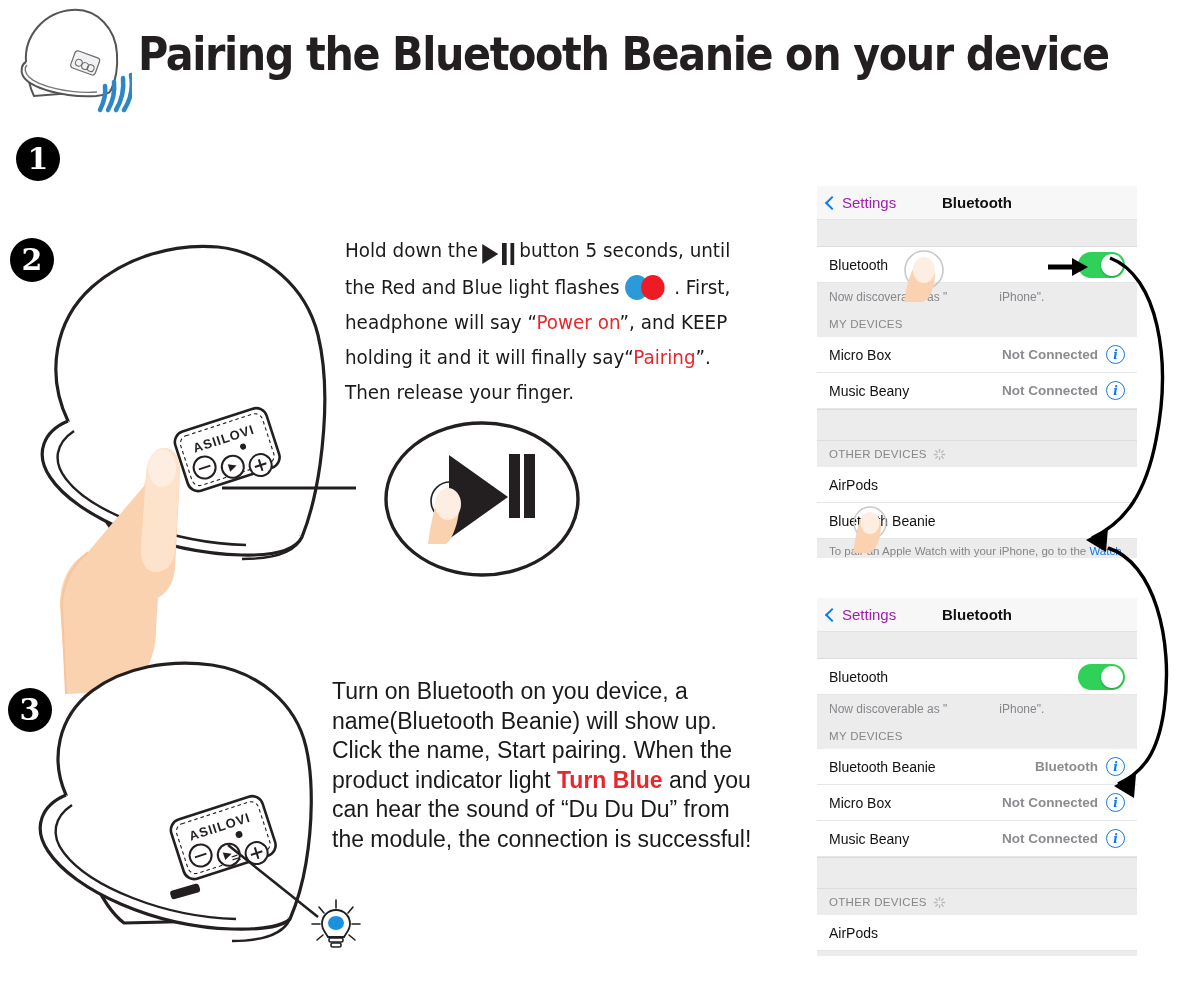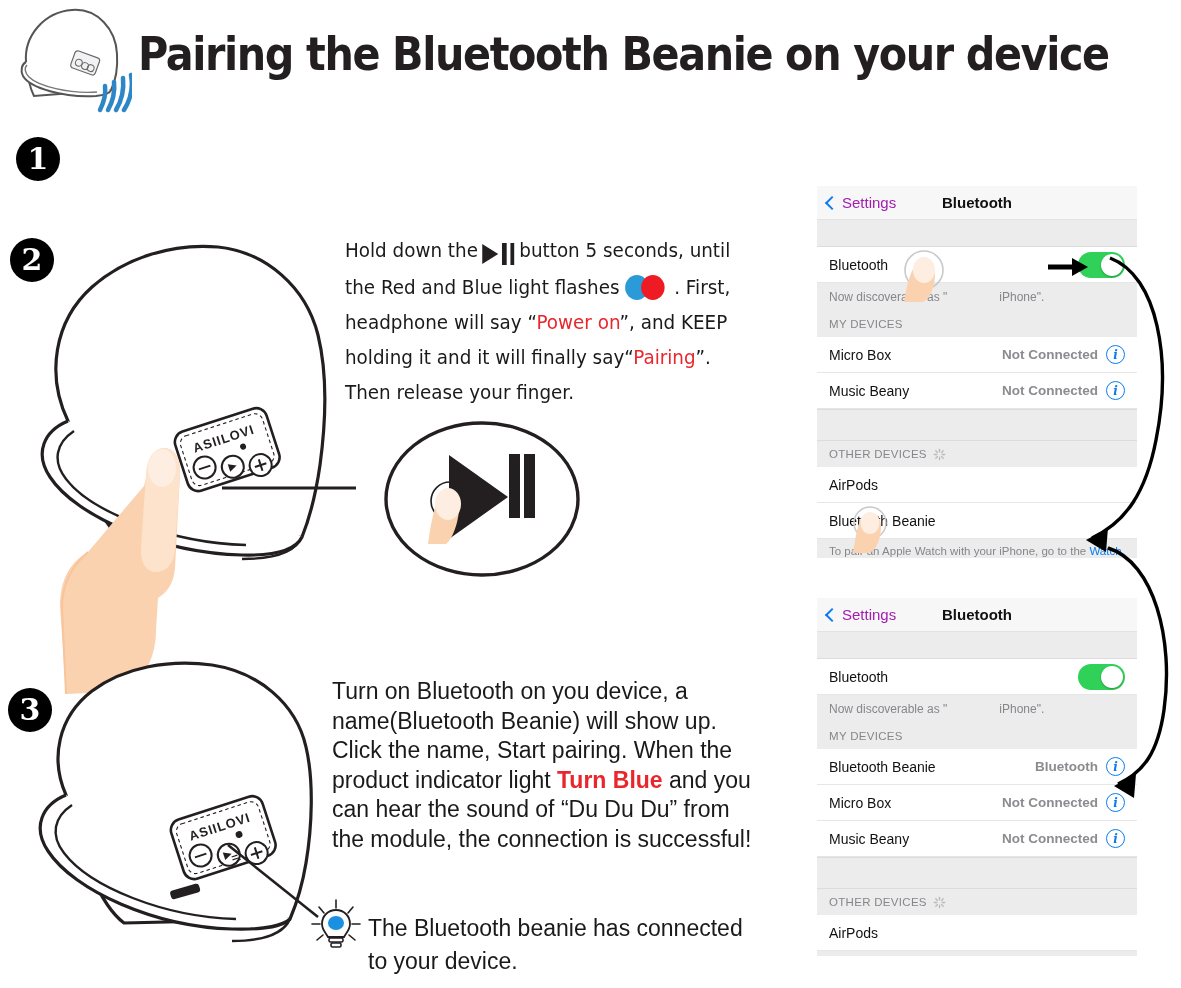--- a/index.html
+++ b/index.html
@@ -288,21 +288,20 @@
     <path d="M28,12 C36,12 42,18 42,26 C42,32 38,35 36,39 L20,39 C18,35 14,32 14,26 C14,18 20,12 28,12 Z" fill="#fff" stroke="#231f20" stroke-width="1.8"></path>
     <ellipse cx="28" cy="25" rx="8" ry="7" fill="#1b8fe0"></ellipse>
     <rect x="21" y="40" width="14" height="4" rx="1.5" fill="#fff" stroke="#231f20" stroke-width="1.6"></rect>
     <rect x="23" y="45" width="10" height="4" rx="1.5" fill="#fff" stroke="#231f20" stroke-width="1.6"></rect>
   </svg>
 
   <div class="step3-text">
     <span>Turn on Bluetooth on you device, a name(Bluetooth Beanie) will show up. Click the name, Start pairing. When the product indicator light </span><span class="red-b">Turn Blue</span><span> and you can hear the sound of “Du Du Du” from the module, the connection is successful!</span>
   </div>
 
-  <div class="bulb-text">The Bluetooth beanie has connected to your device.</div>
 
   <div class="phone" id="panel1">
     <div class="nav">
       <div class="back">
         <span class="chev"></span>
         <span>Settings</span>
       </div>
       <div class="nav-title">Bluetooth</div>
     </div>
     <div class="spacer"></div>

